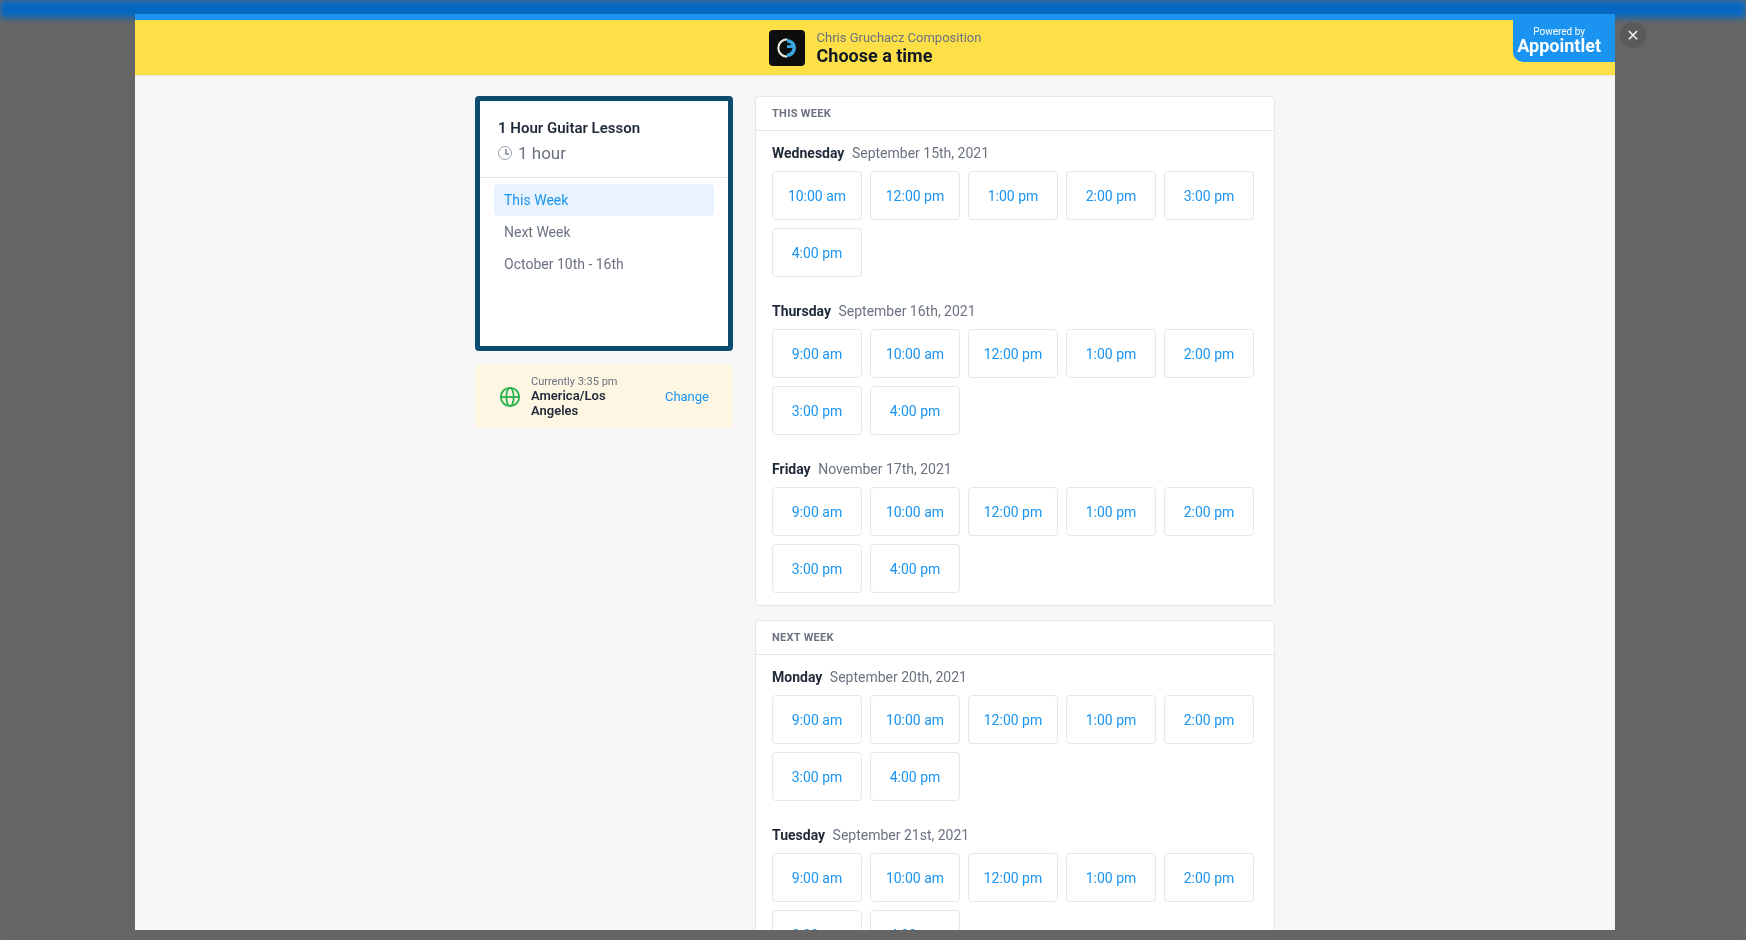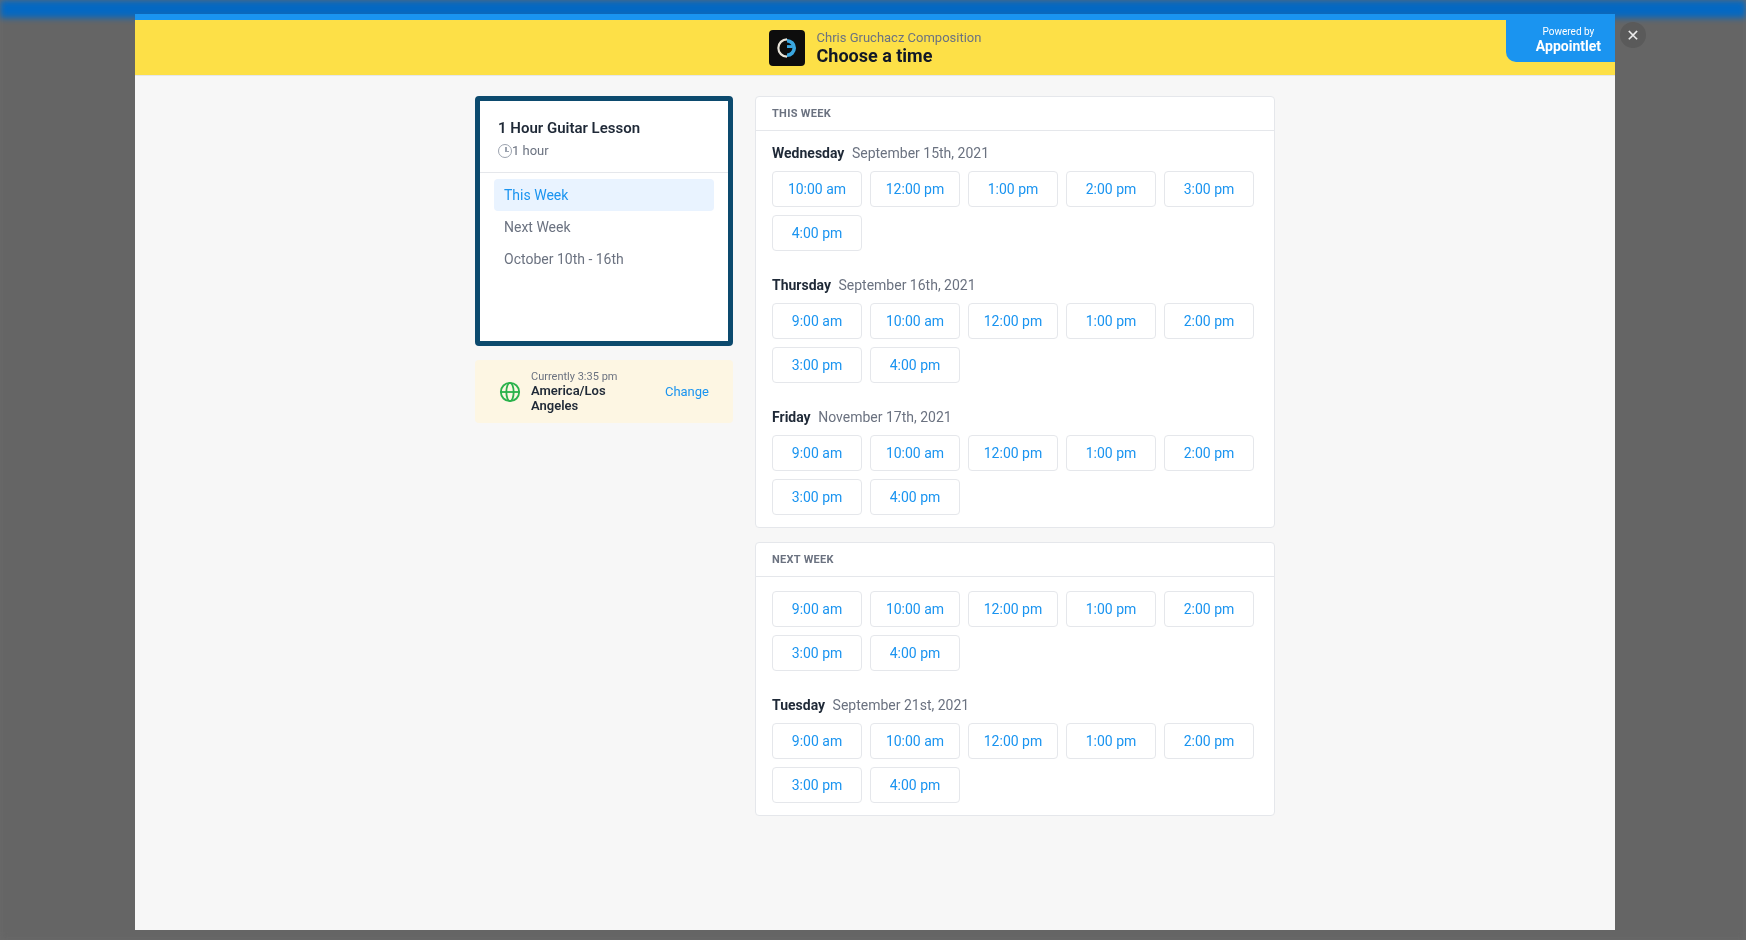--- a/index.html
+++ b/index.html
@@ -35,27 +35,27 @@
       display: flex;
       flex-direction: column;
       overflow: hidden;
     }
     .badge {
       position: absolute;
       top: 20px;
       right: 131px;
       background: #1a94f0;
       color: #fff;
-      padding: 6px 14px 8px 30px;
+      padding: 6px 14px 8px 4px;
       border-bottom-left-radius: 10px;
       z-index: 10;
       text-align: center;
     }
     .badge-top { font-size: 10px; line-height: 12px; }
-    .badge-bot { font-size: 14px; font-weight: 700; line-height: 16px; }
+    .badge-bot { font-size: 18px; font-weight: 700; line-height: 16px; }
     .close-btn {
       position: absolute;
       top: 22px;
       right: 100px;
       width: 26px;
       height: 26px;
       border-radius: 50%;
       background: #5a5a5a;
       color: #eaeaea;
       display: flex;
@@ -106,21 +106,21 @@
     .card {
       background: #fff;
       border: 5px solid #0c4a6e;
       border-radius: 4px;
     }
     .card-head {
       padding: 18px 18px 14px 18px;
       border-bottom: 1px solid #e5e7eb;
     }
     .card-head h3 { font-size: 15px; font-weight: 600; color: #1f2937; }
-    .dur { margin-top: 6px; color:#6b7280; font-size: 13px; display:flex; align-items:center; }
+    .dur { margin-top: 6px; color:#6b7280; font-size: 17px; display:flex; align-items:center; gap:6px; }
     .dur-icon { width:14px; height:14px; border:1.5px solid #9ca3af; border-radius:50%; position:relative; display:inline-block; }
     .dur-icon::after{ content:""; position:absolute; left:50%; top:50%; width:4px; height:1.5px; background:#9ca3af; transform-origin:left; }
     .dur-icon::before{ content:""; position:absolute; left:50%; top:20%; width:1.5px; height:4px; background:#9ca3af; }
     .week-list-wrap { position:relative; height:168px; }
     .week-list {
       list-style: none;
       padding: 6px 14px;
       overflow-y: scroll;
       height:100%;
     }
@@ -160,21 +160,21 @@
       padding: 10px 16px;
       border-bottom:1px solid #e5e7eb;
       font-size:11px; font-weight:700; color:#6b7280; letter-spacing:0.3px;
     }
     .day { padding: 14px 16px 2px 16px; }
     .day-h { font-size:14px; margin-bottom:10px; }
     .day-h .dow { font-weight:700; color:#1f2937; }
     .day-h .date { color:#6b7280; margin-left:4px; }
     .slots { display:flex; flex-wrap:wrap; gap:8px; margin-bottom:10px; }
     .slot {
-      width:90px; height:36px;
+      width:90px; height:49px;
       border:1px solid #e5e7eb; border-radius:4px;
       display:flex; align-items:center; justify-content:center;
       color:#1a94f0; font-size:14px; cursor:pointer;
       background:#fff;
     }
   </style>
 </head>
 <body>
 
 <div class="blurred-bg"></div>
@@ -272,20 +272,21 @@
               <div class="slot">1:00 pm</div>
               <div class="slot">2:00 pm</div>
               <div class="slot">3:00 pm</div>
               <div class="slot">4:00 pm</div>
             </div>
           </div>
         </div>
         <div class="section">
           <div class="section-h">NEXT WEEK</div>
           <div class="day">
+            <div class="day-h"><span class="dow">Monday</span> <span class="date">September 20th, 2021</span></div>
             <div class="slots">
               <div class="slot">9:00 am</div>
               <div class="slot">10:00 am</div>
               <div class="slot">12:00 pm</div>
               <div class="slot">1:00 pm</div>
               <div class="slot">2:00 pm</div>
               <div class="slot">3:00 pm</div>
               <div class="slot">4:00 pm</div>
             </div>
           </div>

